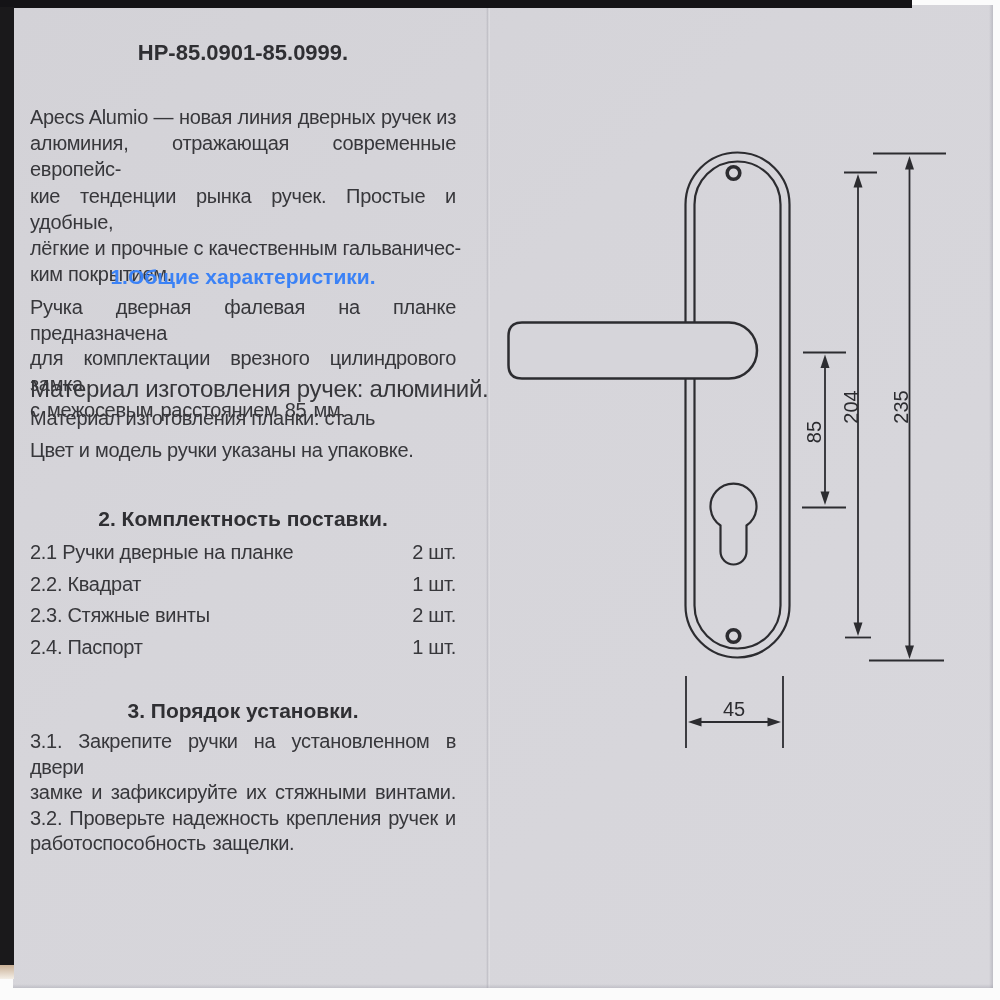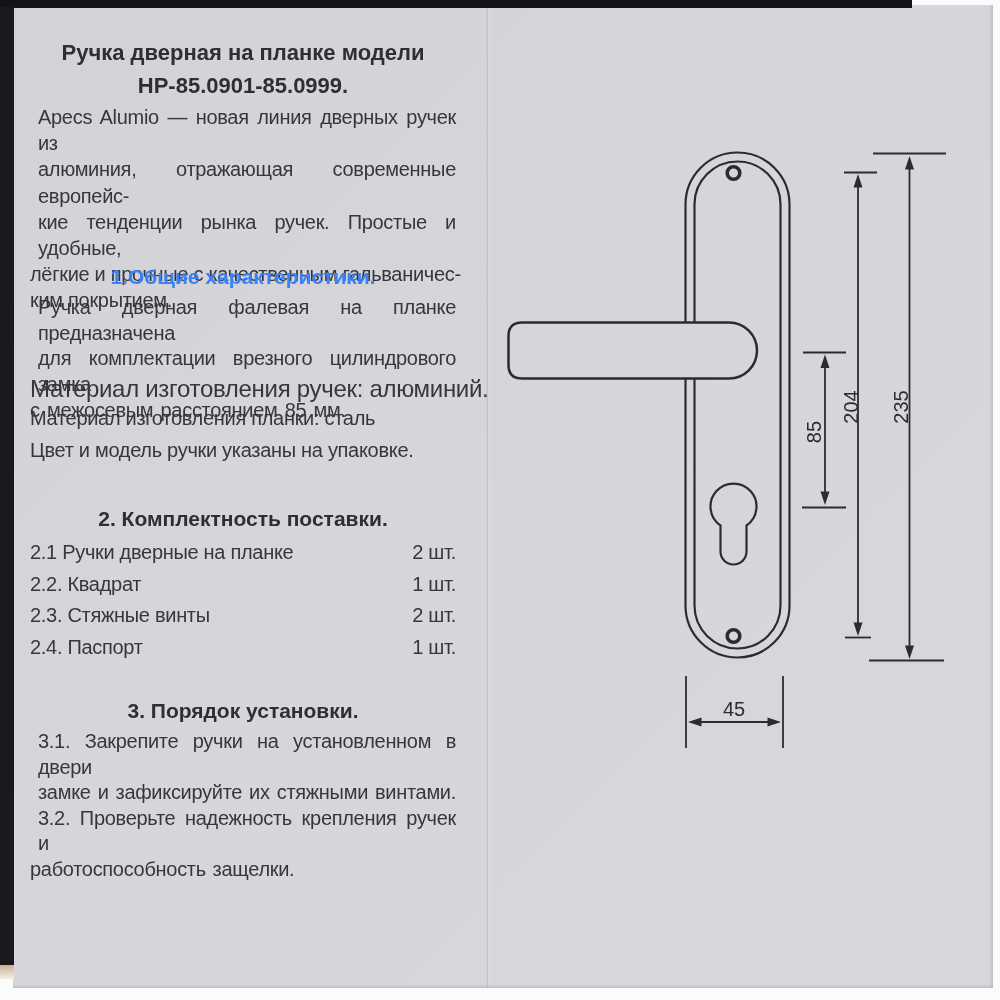--- a/index.html
+++ b/index.html
@@ -21,21 +21,21 @@
   .edge-right-shade{position:absolute;left:989px;top:5px;width:4px;height:983px;
     background:linear-gradient(to right,rgba(150,150,160,0),rgba(150,150,162,0.4));}
   .edge-bottom-shade{position:absolute;left:13px;top:984px;width:980px;height:4px;
     background:linear-gradient(rgba(150,150,160,0),rgba(150,150,162,0.35));}
   .fold-line{position:absolute;left:486px;top:5px;width:4px;height:983px;
     background:linear-gradient(to right,rgba(110,110,122,0),rgba(110,110,122,0.22) 45%,rgba(255,255,255,0.35) 75%,rgba(255,255,255,0));}
 
   .txt{position:absolute;color:#37373b;}
   .col{left:30px;width:426px;}
   .ln{white-space:nowrap;}
-  .j{text-align:justify;text-align-last:justify;white-space:normal;margin-left:8px;}
+  .j{text-align:justify;text-align-last:justify;white-space:normal;}
   .center{text-align:center;}
   .bold{font-weight:bold;}
 
   .title{top:36px;font-size:22px;line-height:33px;color:#2f2f33;}
   .intro{top:104px;font-size:20px;line-height:26.2px;letter-spacing:-0.3px;}
   .h1{top:263px;font-size:21px;line-height:27px;color:#3b82f6;}
   .p1{top:295px;font-size:20px;line-height:25.7px;letter-spacing:-0.3px;word-spacing:2px;}
   .mat1{top:375px;font-size:24px;letter-spacing:-0.3px;}
   .mat2{top:407px;font-size:20px;letter-spacing:-0.3px;}
   .mat3{top:439px;font-size:20px;letter-spacing:-0.3px;}
@@ -50,21 +50,20 @@
   .dim-label{font-family:"Liberation Sans",sans-serif;font-size:20px;fill:#2c2c30;}
 </style>
 </head>
 <body>
 
 <div class="stage">
   <div class="paper"></div>
   <div class="fold-line"></div>
 
   <div class="txt col title center bold">
-    <div class="ln">Ручка дверная на планке модели</div>
     <div class="ln">НР-85.0901-85.0999.</div>
   </div>
 
   <div class="txt col intro">
     <div class="ln j">Apecs Alumio — новая линия дверных ручек из</div>
     <div class="ln j">алюминия, отражающая современные европейс-</div>
     <div class="ln j">кие тенденции рынка ручек. Простые и удобные,</div>
     <div class="ln">лёгкие и прочные с качественным гальваничес-</div>
     <div class="ln">ким покрытием.</div>
   </div>

